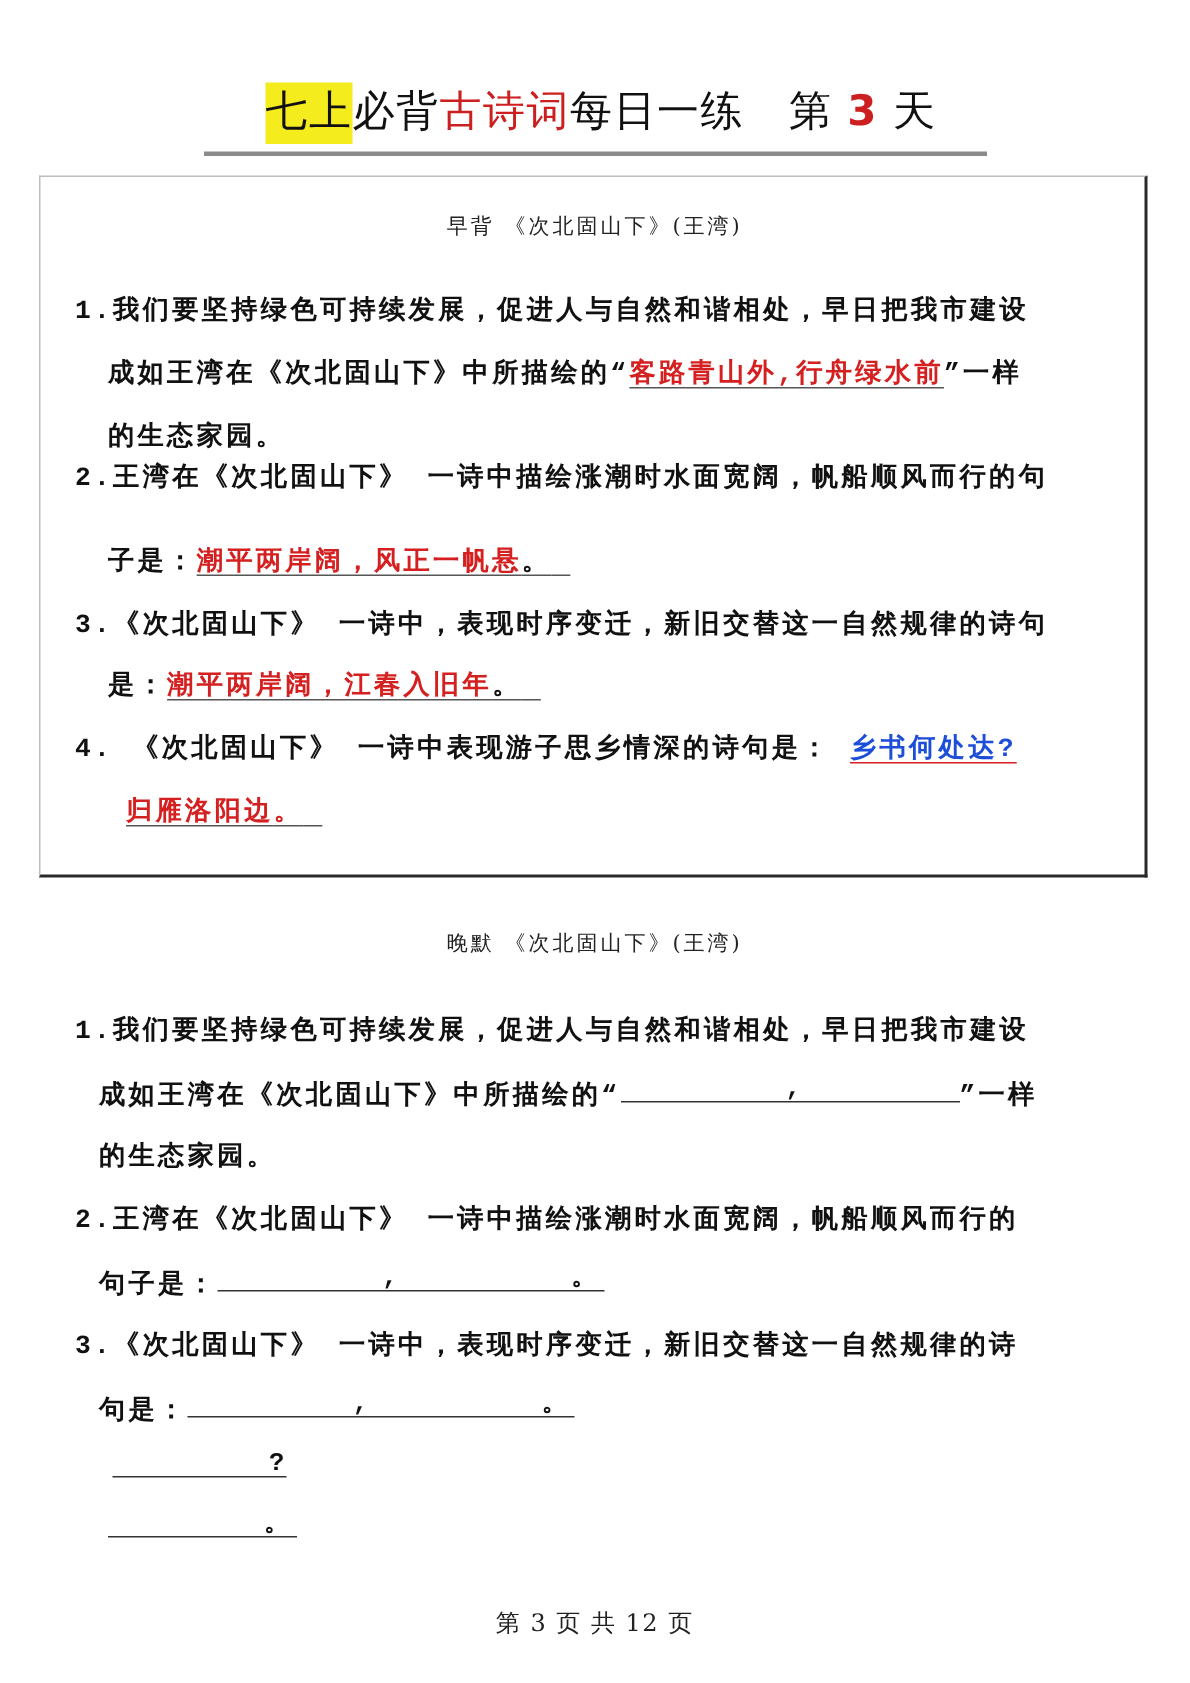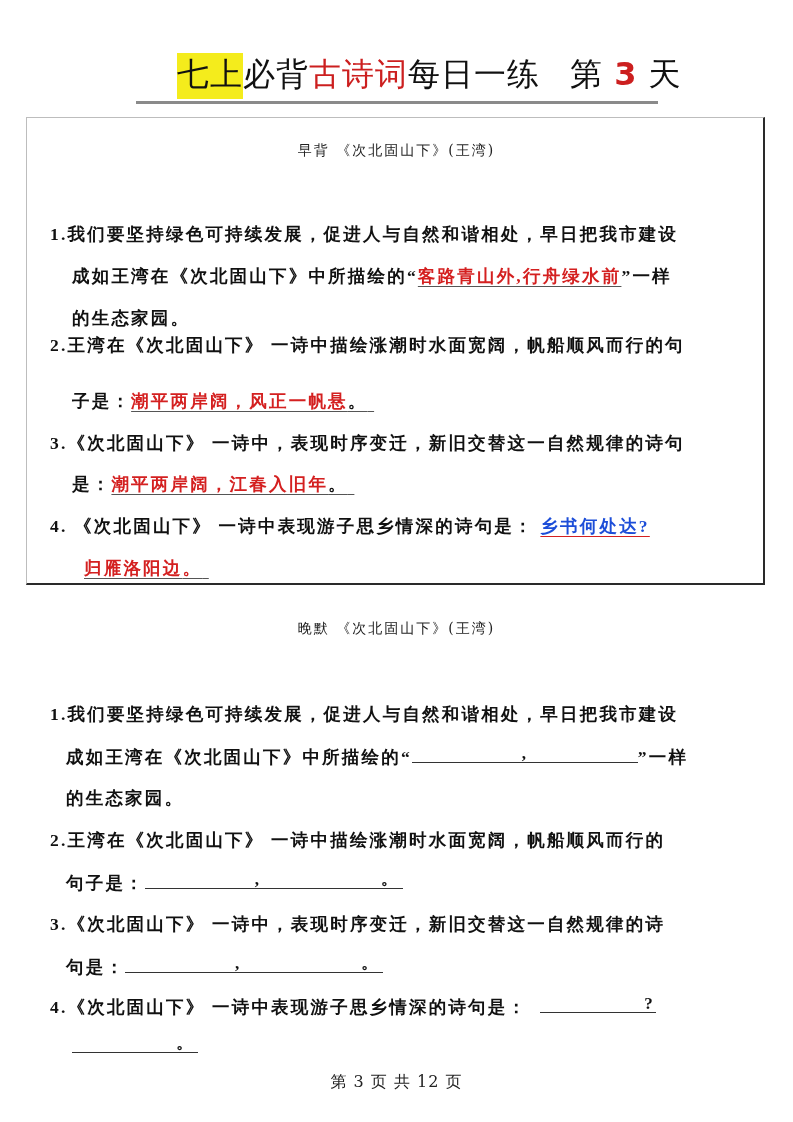--- a/index.html
+++ b/index.html
@@ -22,21 +22,21 @@
       height: 56px;
       width: 522px;
       border-bottom: 3px solid #8a8a8a;
       box-sizing: border-box;
     }
     .title {
       position: absolute;
       left: 0;
       top: 0;
       font-family: "DejaVu Sans", sans-serif;
-      font-size: 32px;
+      font-size: 28px;
       line-height: 52px;
       letter-spacing: 1px;
       white-space: nowrap;
       color: #111;
       padding-left: 41px;
     }
     .title .hl {
       background: #f4ec1c;
       padding: 2px 0 6px 0;
     }
@@ -62,27 +62,26 @@
       width: 793px;
       text-align: center;
       font-family: "DejaVu Serif", serif;
       font-size: 14px;
       color: #222;
       letter-spacing: 2px;
       white-space: nowrap;
     }
     .line {
       position: absolute;
-      font-family: Liberation Serif, serif;
+      font-family: Liberation Mono, monospace;
       font-weight: bold;
       font-size: 17.5px;
       letter-spacing: 2.2px;
       white-space: nowrap;
       color: #111;
-      margin-top: 28px;
     }
     .ans {
       color: #d42020;
       text-decoration: underline;
       text-decoration-color: #555;
       text-underline-offset: 4px;
     }
     .ans-red-ul {
       color: #1d4ed8;
       text-decoration: underline;
@@ -161,19 +160,19 @@
 <div class="line" style="left:66px; top:842px;">
   <span>句子是：</span><span class="blank" style="width:258px;"><span class="mark" style="left:110px;">,</span><span class="mark" style="left:236px;">。</span></span>
 </div>
 
 <div class="line" style="left:50px; top:884px;">3.《次北固山下》 一诗中，表现时序变迁，新旧交替这一自然规律的诗</div>
 <div class="line" style="left:66px; top:926px;">
   <span>句是：</span><span class="blank" style="width:258px;"><span class="mark" style="left:110px;">,</span><span class="mark" style="left:236px;">。</span></span>
 </div>
 
 <div class="line" style="left:50px; top:966px;">
-  <span>4.《次北固山下》 一诗中表现游子思乡情深的诗句是：</span>&nbsp;&nbsp;<span class="blank" style="width:116px;"><span class="mark" style="left:104px;">?</span></span>
+  &nbsp;&nbsp;<span class="blank" style="width:116px;"><span class="mark" style="left:104px;">?</span></span>
 </div>
 <div class="line" style="left:72px; top:1006px;">
   <span class="blank" style="width:126px;"><span class="mark" style="left:104px;">。</span></span>
 </div>
 
 <div class="footer">第 3 页 共 12 页</div>
 
 </body></html>

